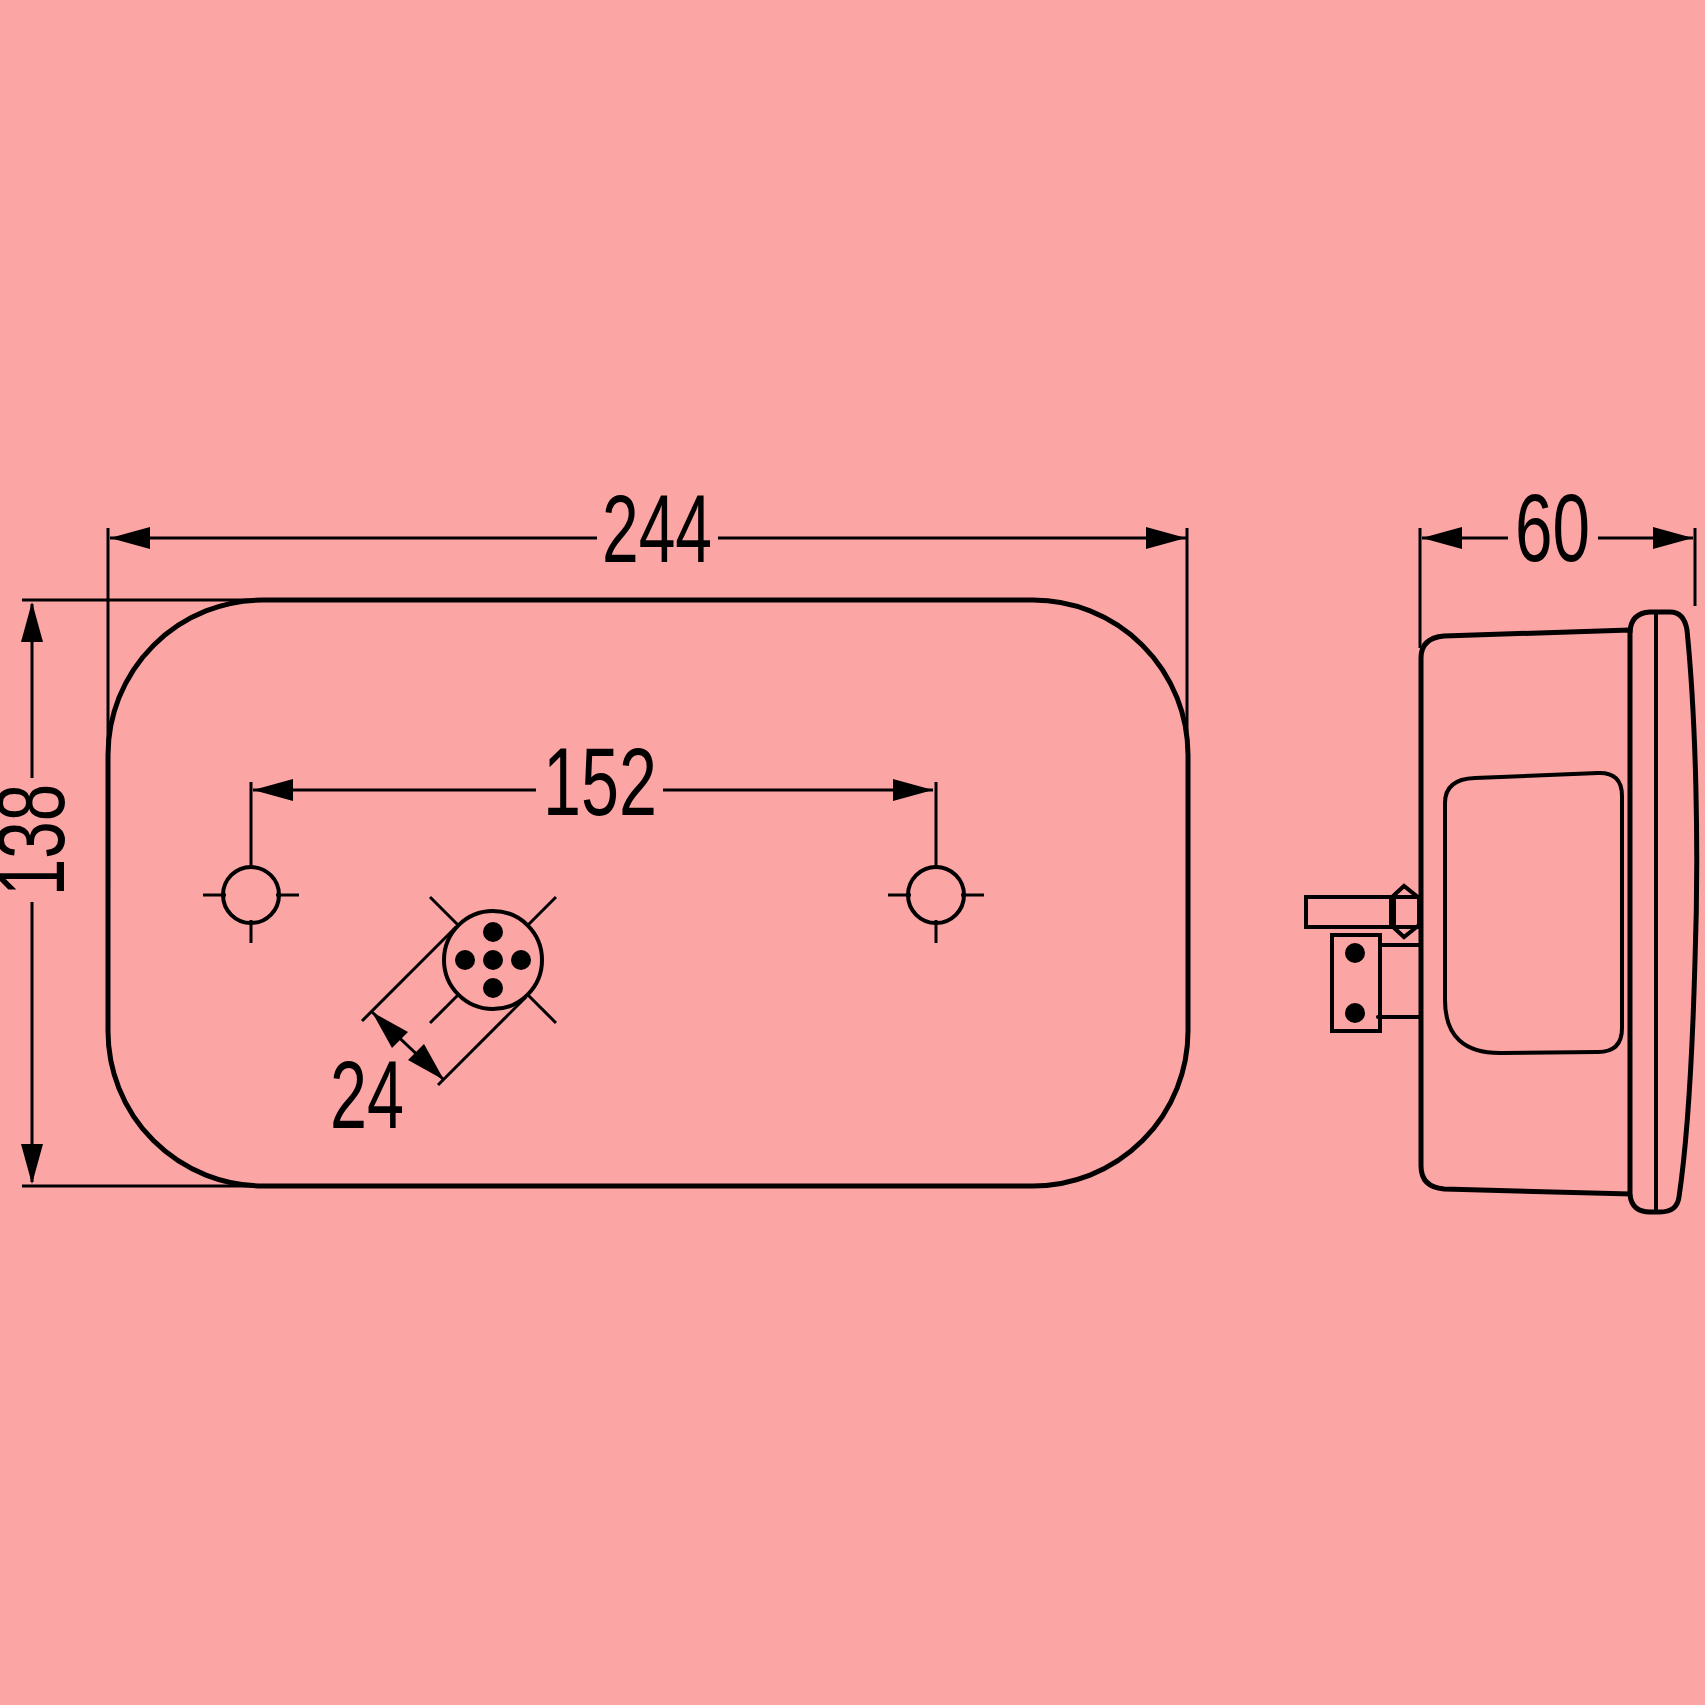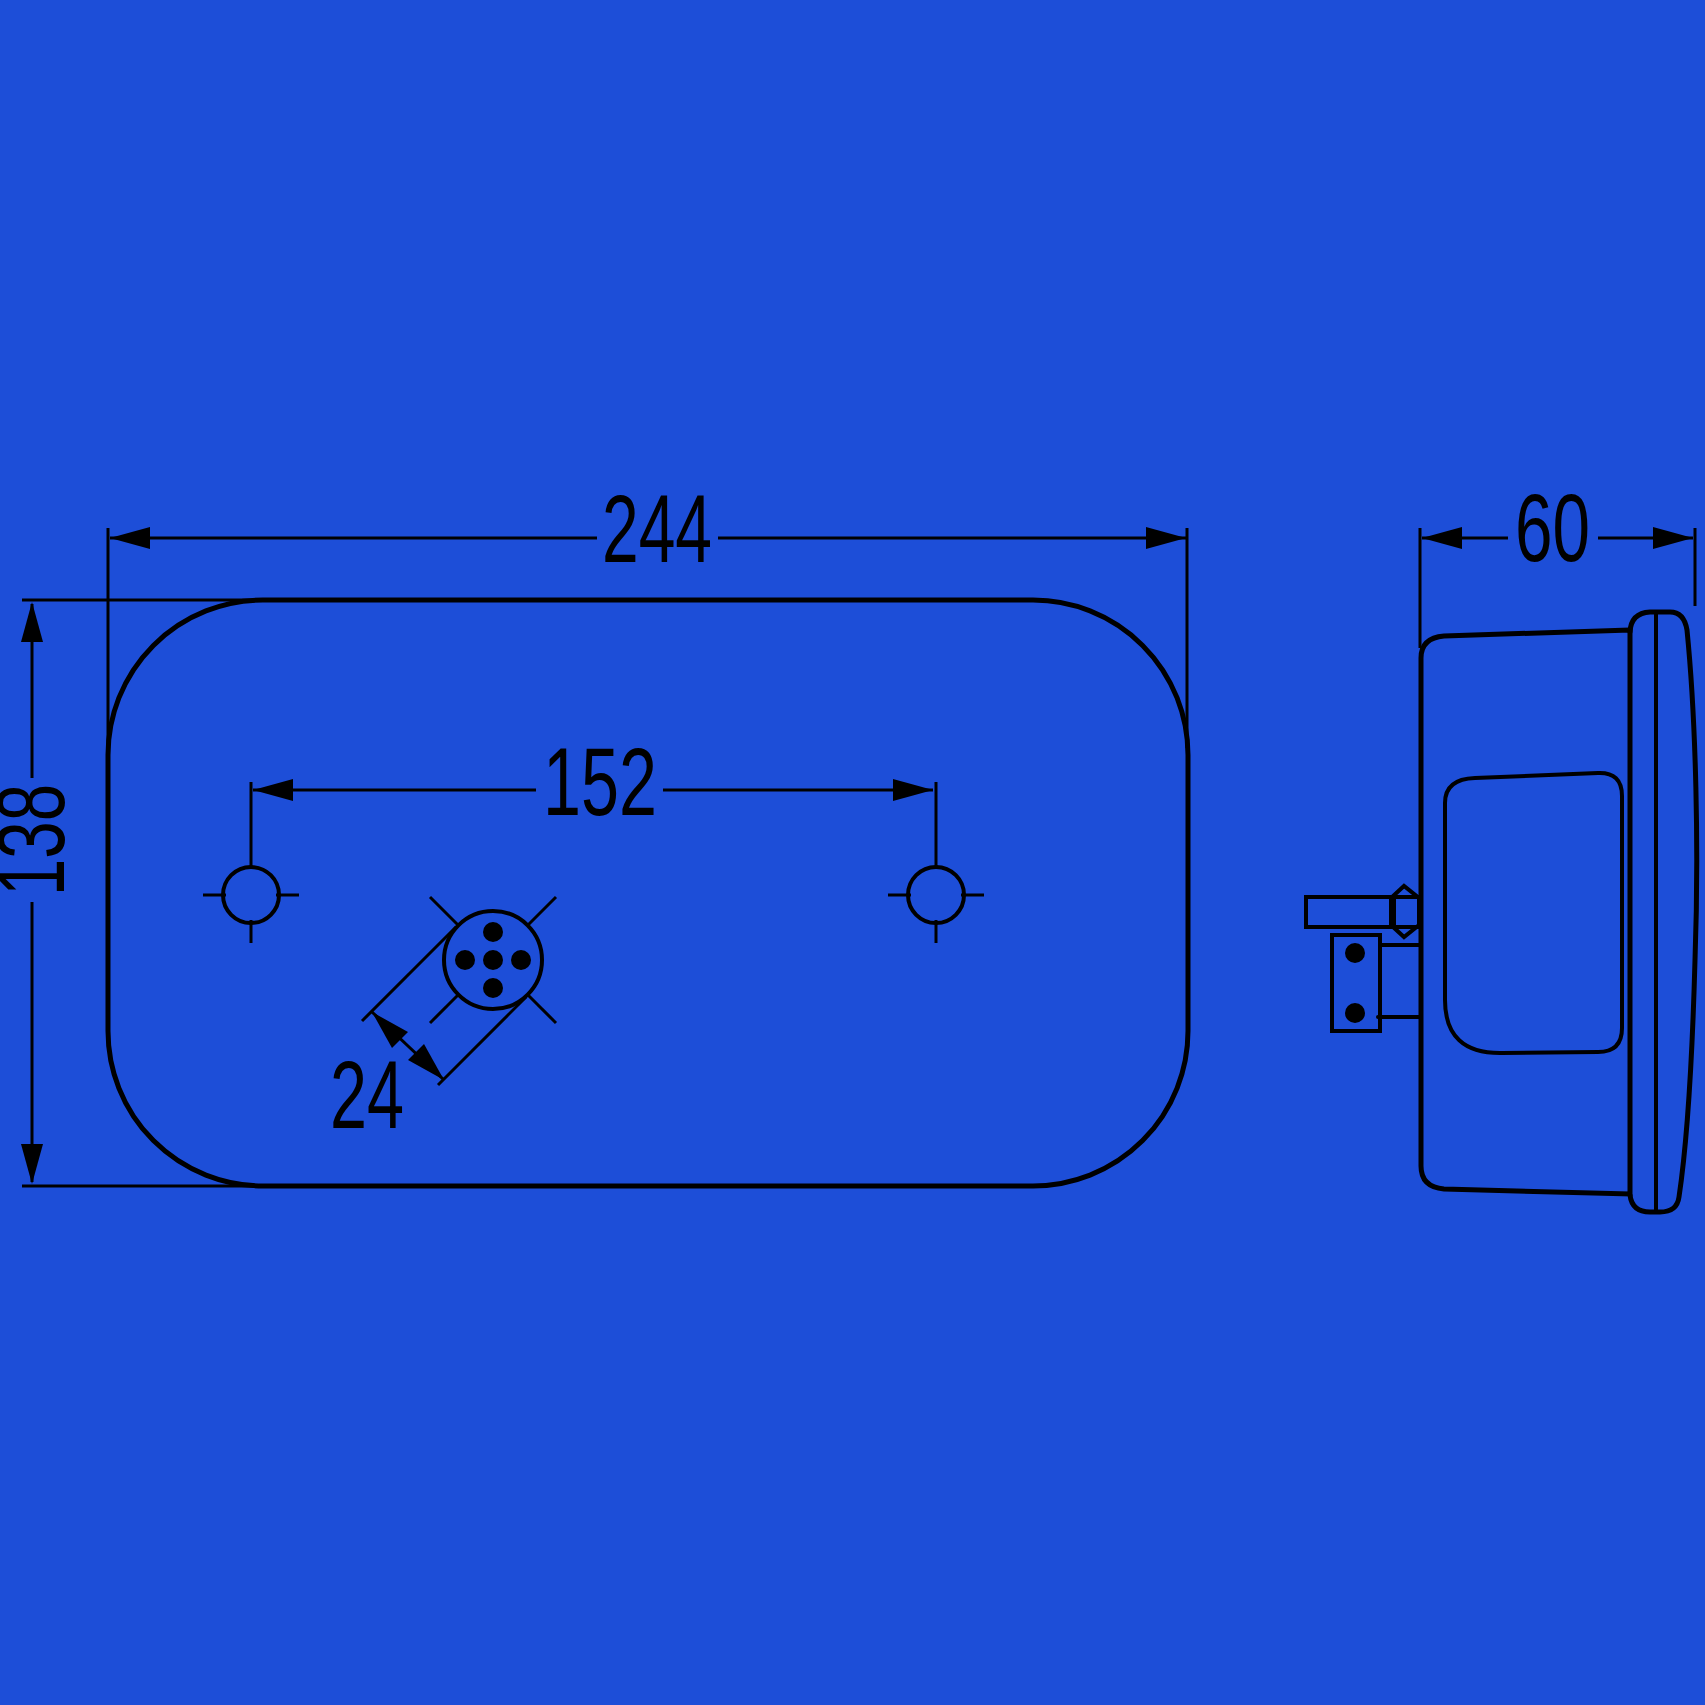--- a/index.html
+++ b/index.html
@@ -5,21 +5,21 @@
   html, body {
     margin: 0;
     padding: 0;
     background: #ffffff;
     font-family: "Liberation Sans", sans-serif;
   }
   .canvas {
     position: relative;
     width: 1705px;
     height: 1705px;
-    background: #1d4ed8;
+    background: #fca5a5;
     overflow: hidden;
   }
   svg { display: block; }
   .obj  { stroke: #000000; stroke-width: 5; fill: none; stroke-linecap: round; }
   .obj4 { stroke: #000000; stroke-width: 4; fill: none; stroke-linecap: round; }
   .dim  { stroke: #000000; stroke-width: 3; fill: none; stroke-linecap: butt; }
   .arrow { fill: #000000; stroke: none; }
   .pin   { fill: #000000; stroke: none; }
   .dimtext {
     fill: #000000;

